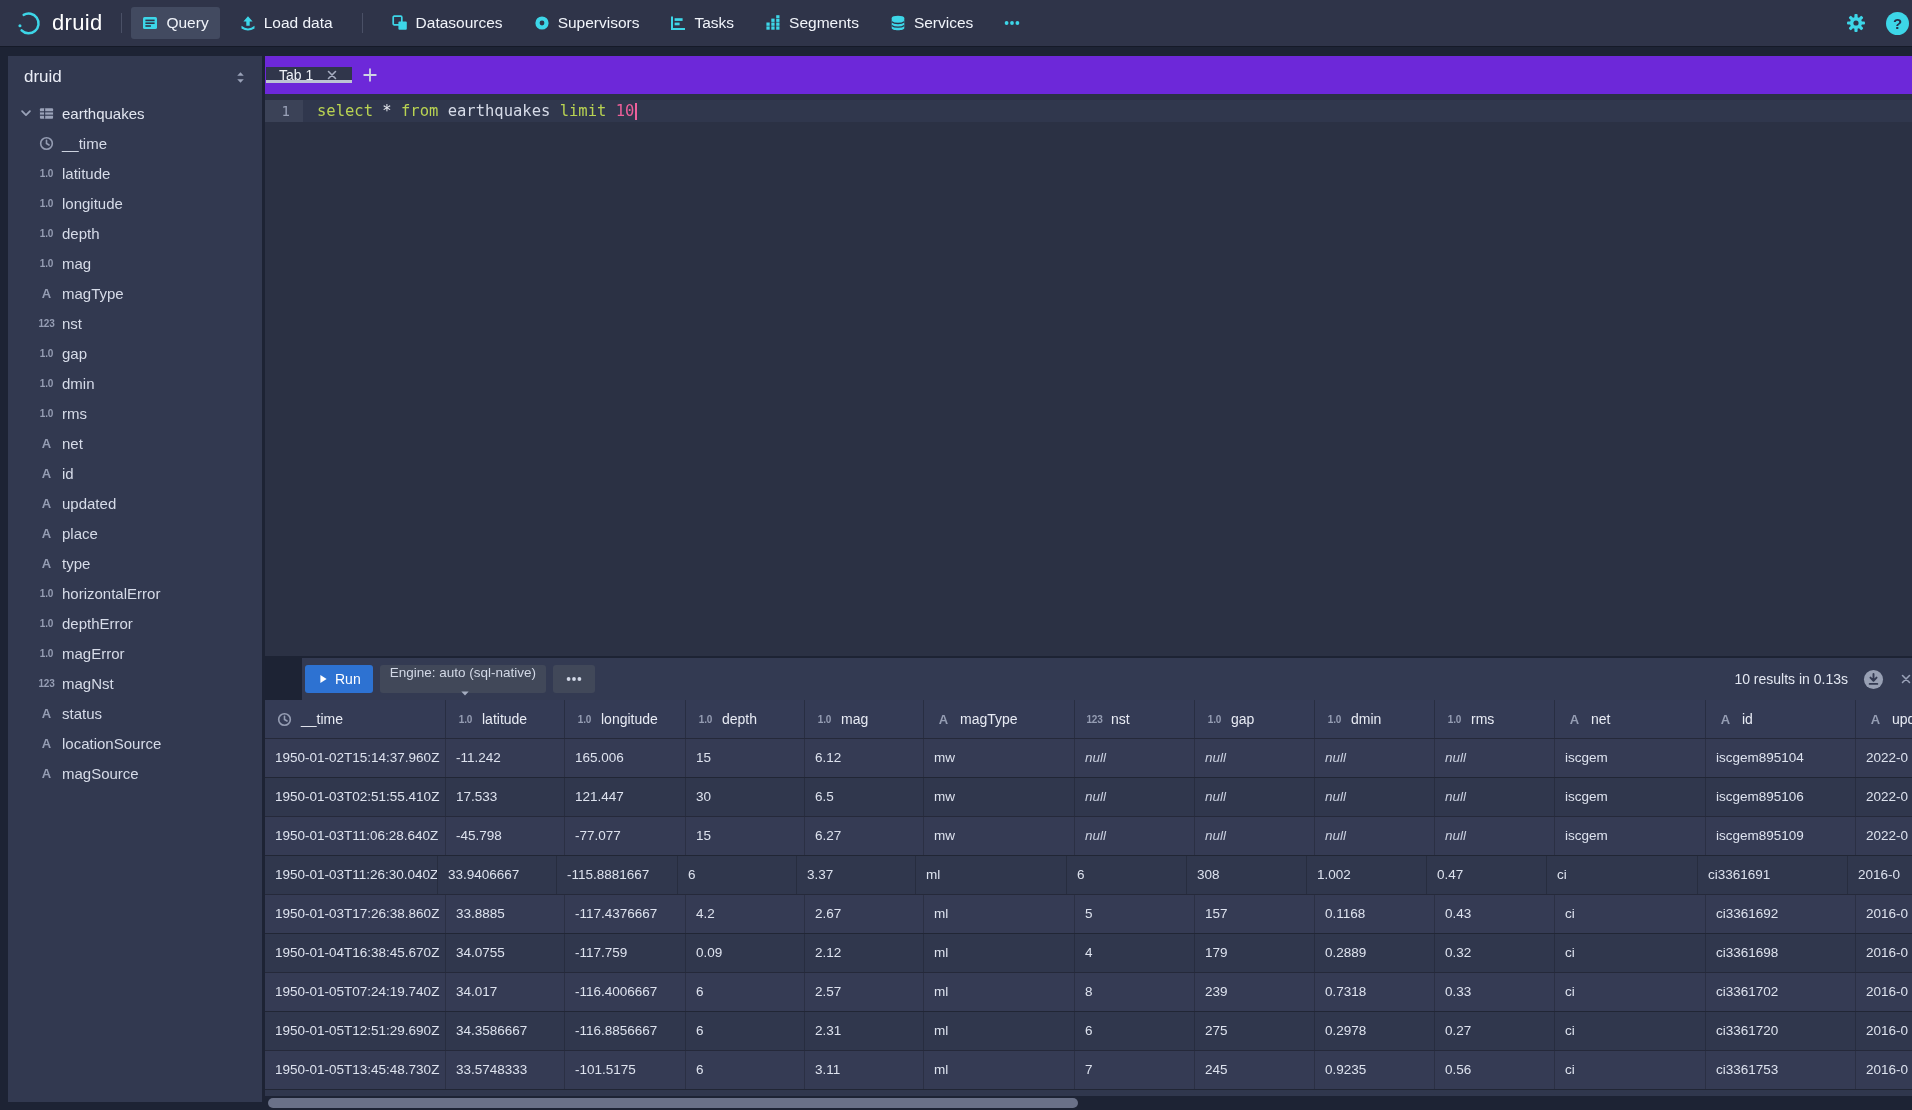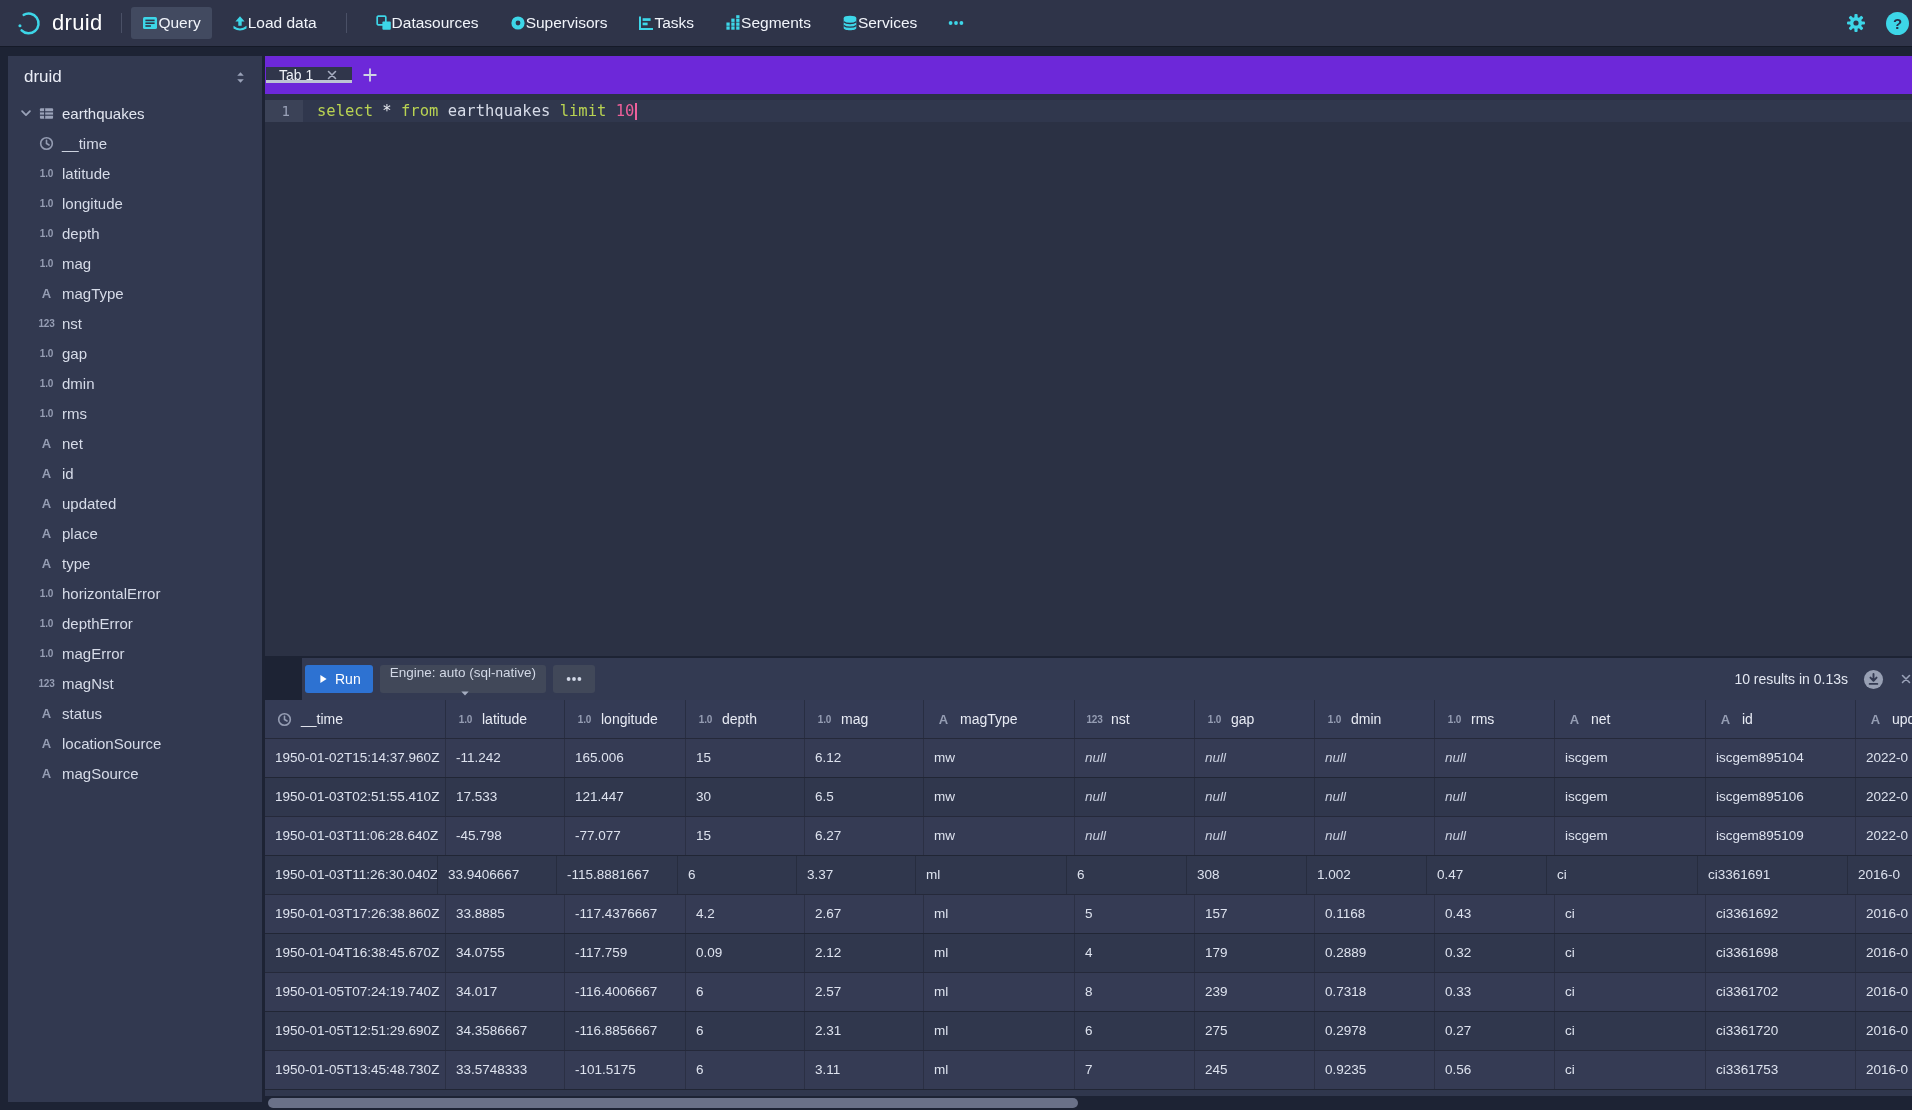--- a/index.html
+++ b/index.html
@@ -8,21 +8,21 @@
   .icon{display:inline-flex;align-items:center;justify-content:center;line-height:0;}
 
   
   .topnav{position:absolute;left:0;top:0;width:100%;height:46px;background:#2f3449;
           display:flex;align-items:center;padding:0 16px;box-sizing:border-box;
           box-shadow:0 1px 0 #151a28;z-index:5;}
   .brand{display:flex;align-items:center;gap:9px;margin-right:10px;}
   .brand-text{font-size:22px;color:#ffffff;letter-spacing:.3px;}
   .nav-divider{width:1px;height:20px;background:#4a5066;margin:0 9px;flex:none;}
   #nav-items{display:flex;align-items:center;gap:9px;}
-  .nav-item{display:flex;align-items:center;height:32px;padding:0 11px;border-radius:3px;
+  .nav-item{display:flex;align-items:center;gap:8px;height:32px;padding:0 11px;border-radius:3px;
             color:#f1f4fa;font-size:15.5px;cursor:pointer;text-decoration:none;}
   .nav-item.active{background:#424a60;}
   .nav-item .icon{color:var(--accent,#3dd6e8);}
   .nav-right{margin-left:auto;display:flex;align-items:center;gap:20px;}
   .gear{color:var(--accent,#3dd6e8);cursor:pointer;}
   .help-btn{width:23px;height:23px;border-radius:50%;background:var(--accent,#3dd6e8);color:#27304a;
             display:flex;align-items:center;justify-content:center;font-size:15px;font-weight:bold;cursor:pointer;}
 
   
   .sidebar{position:absolute;left:8px;top:56px;width:254px;height:1046px;background:#323950;overflow:hidden;}

